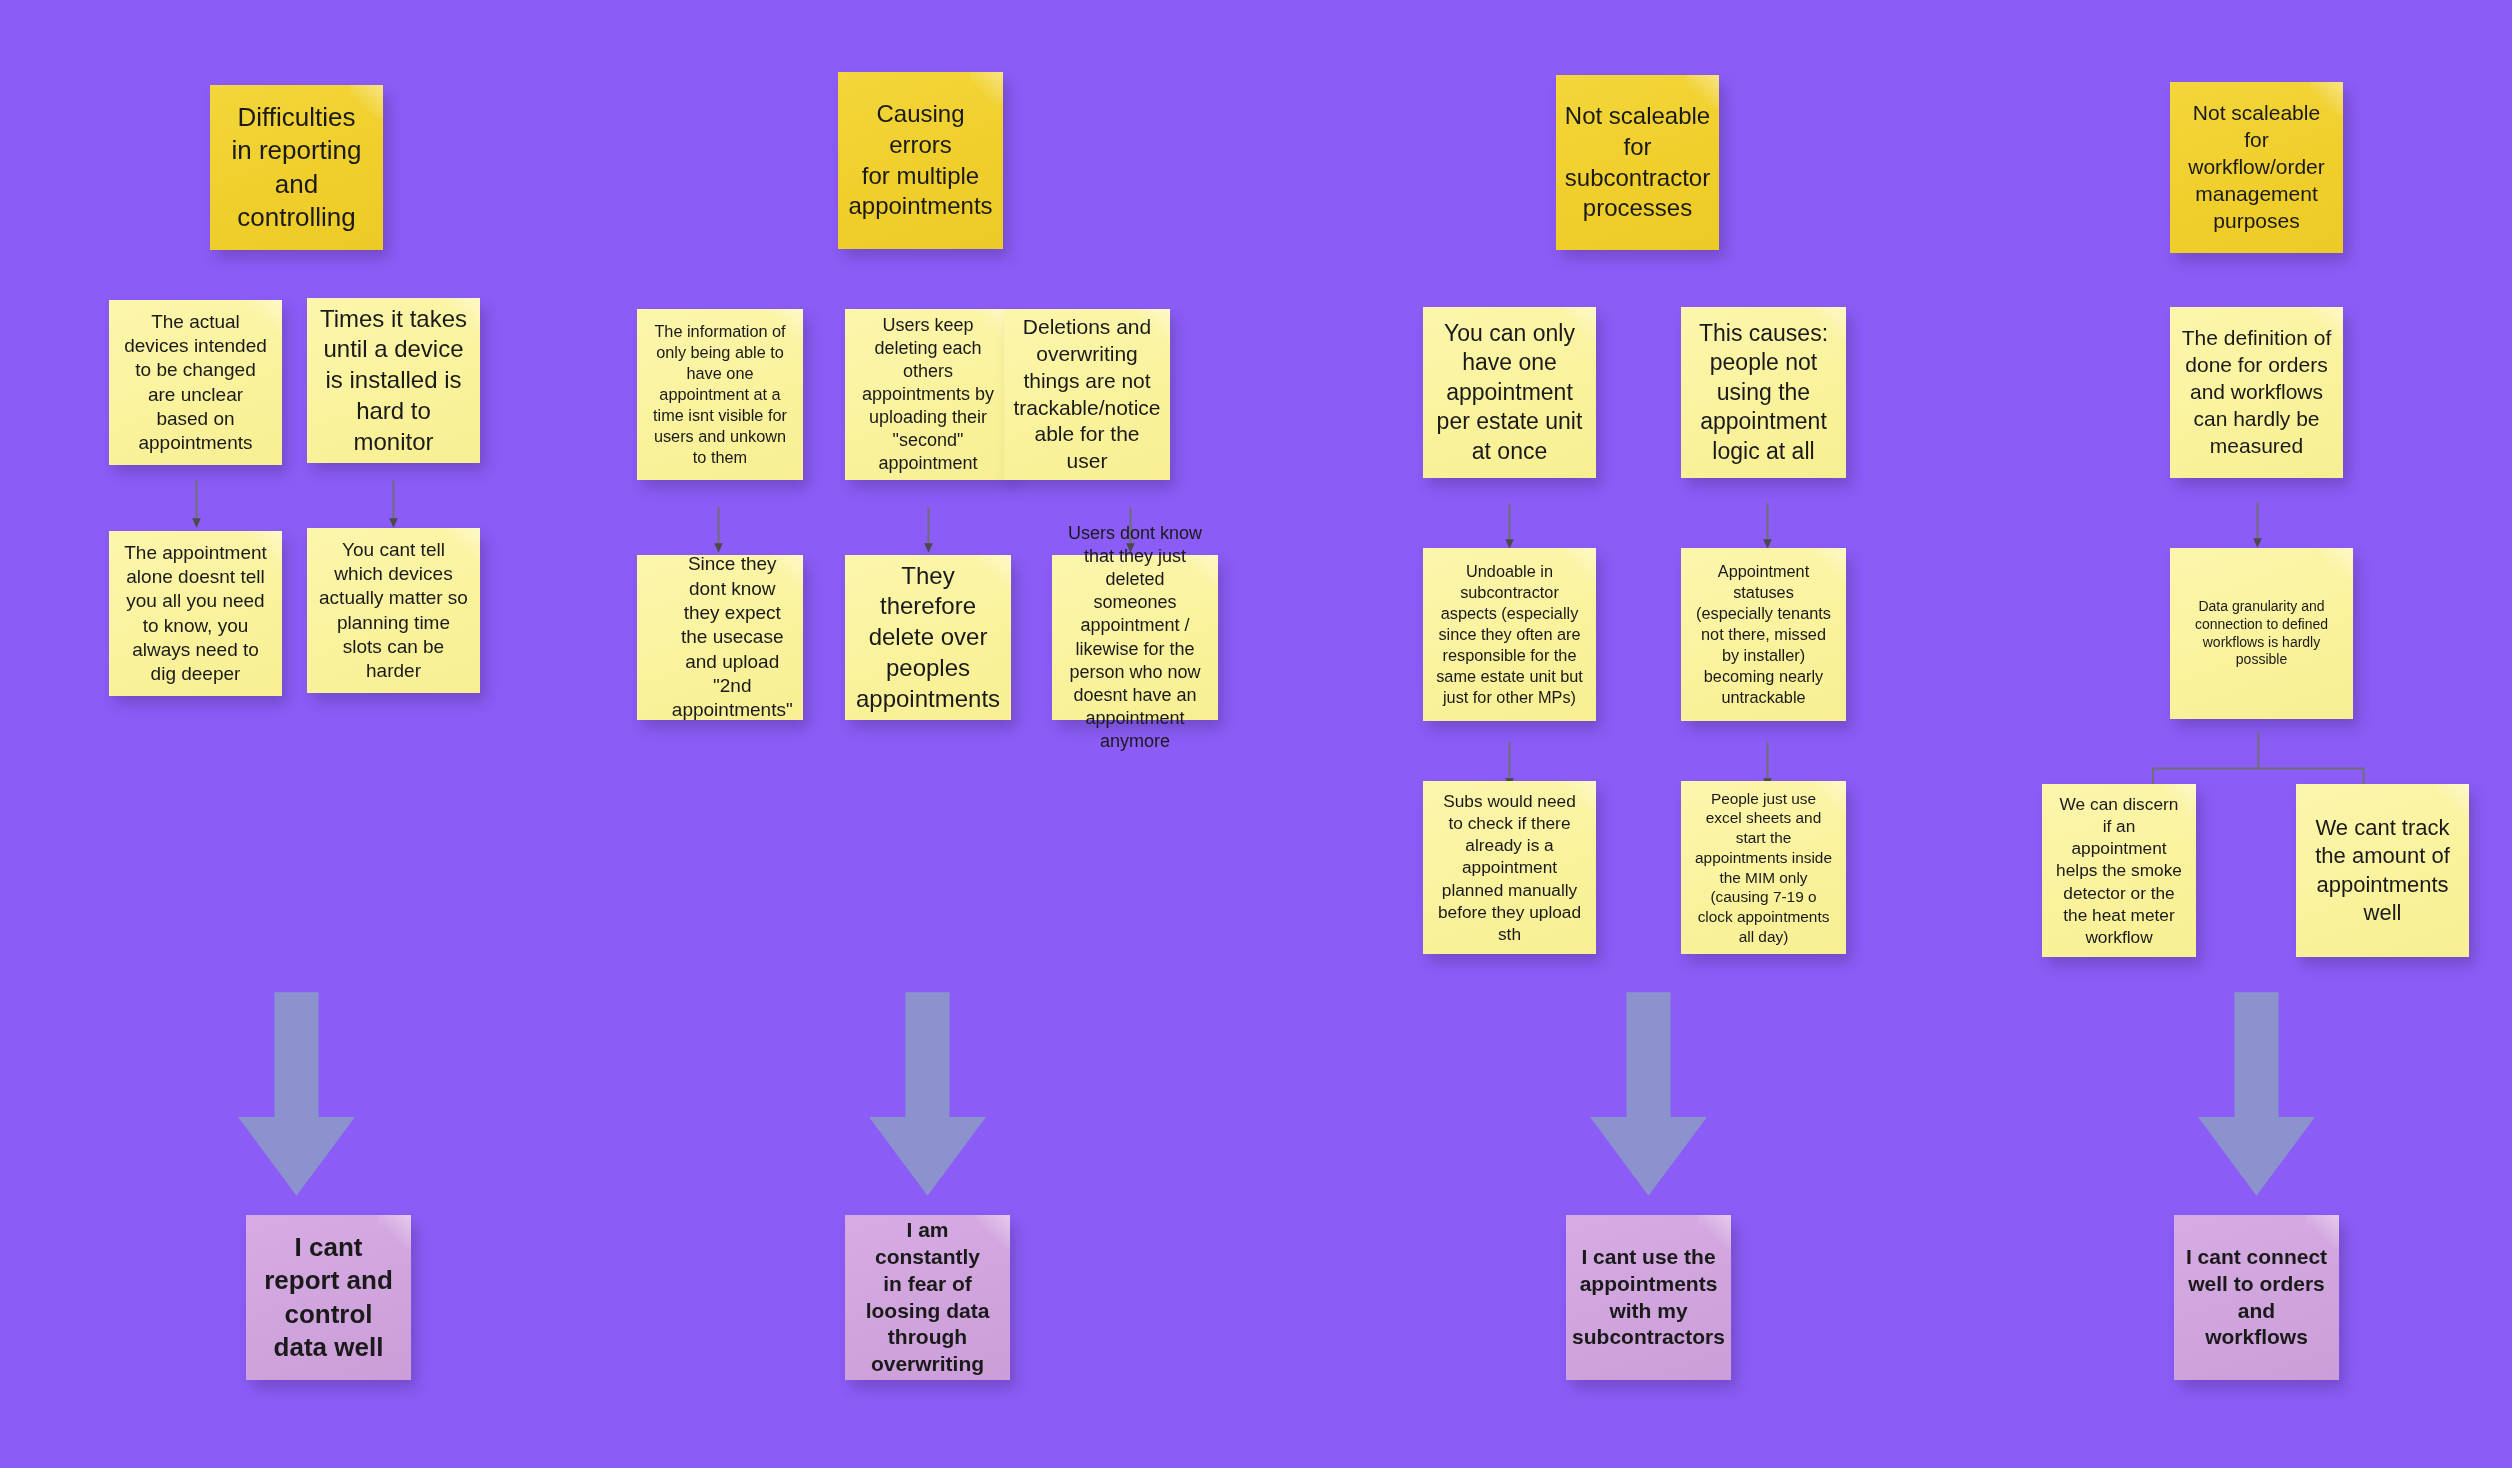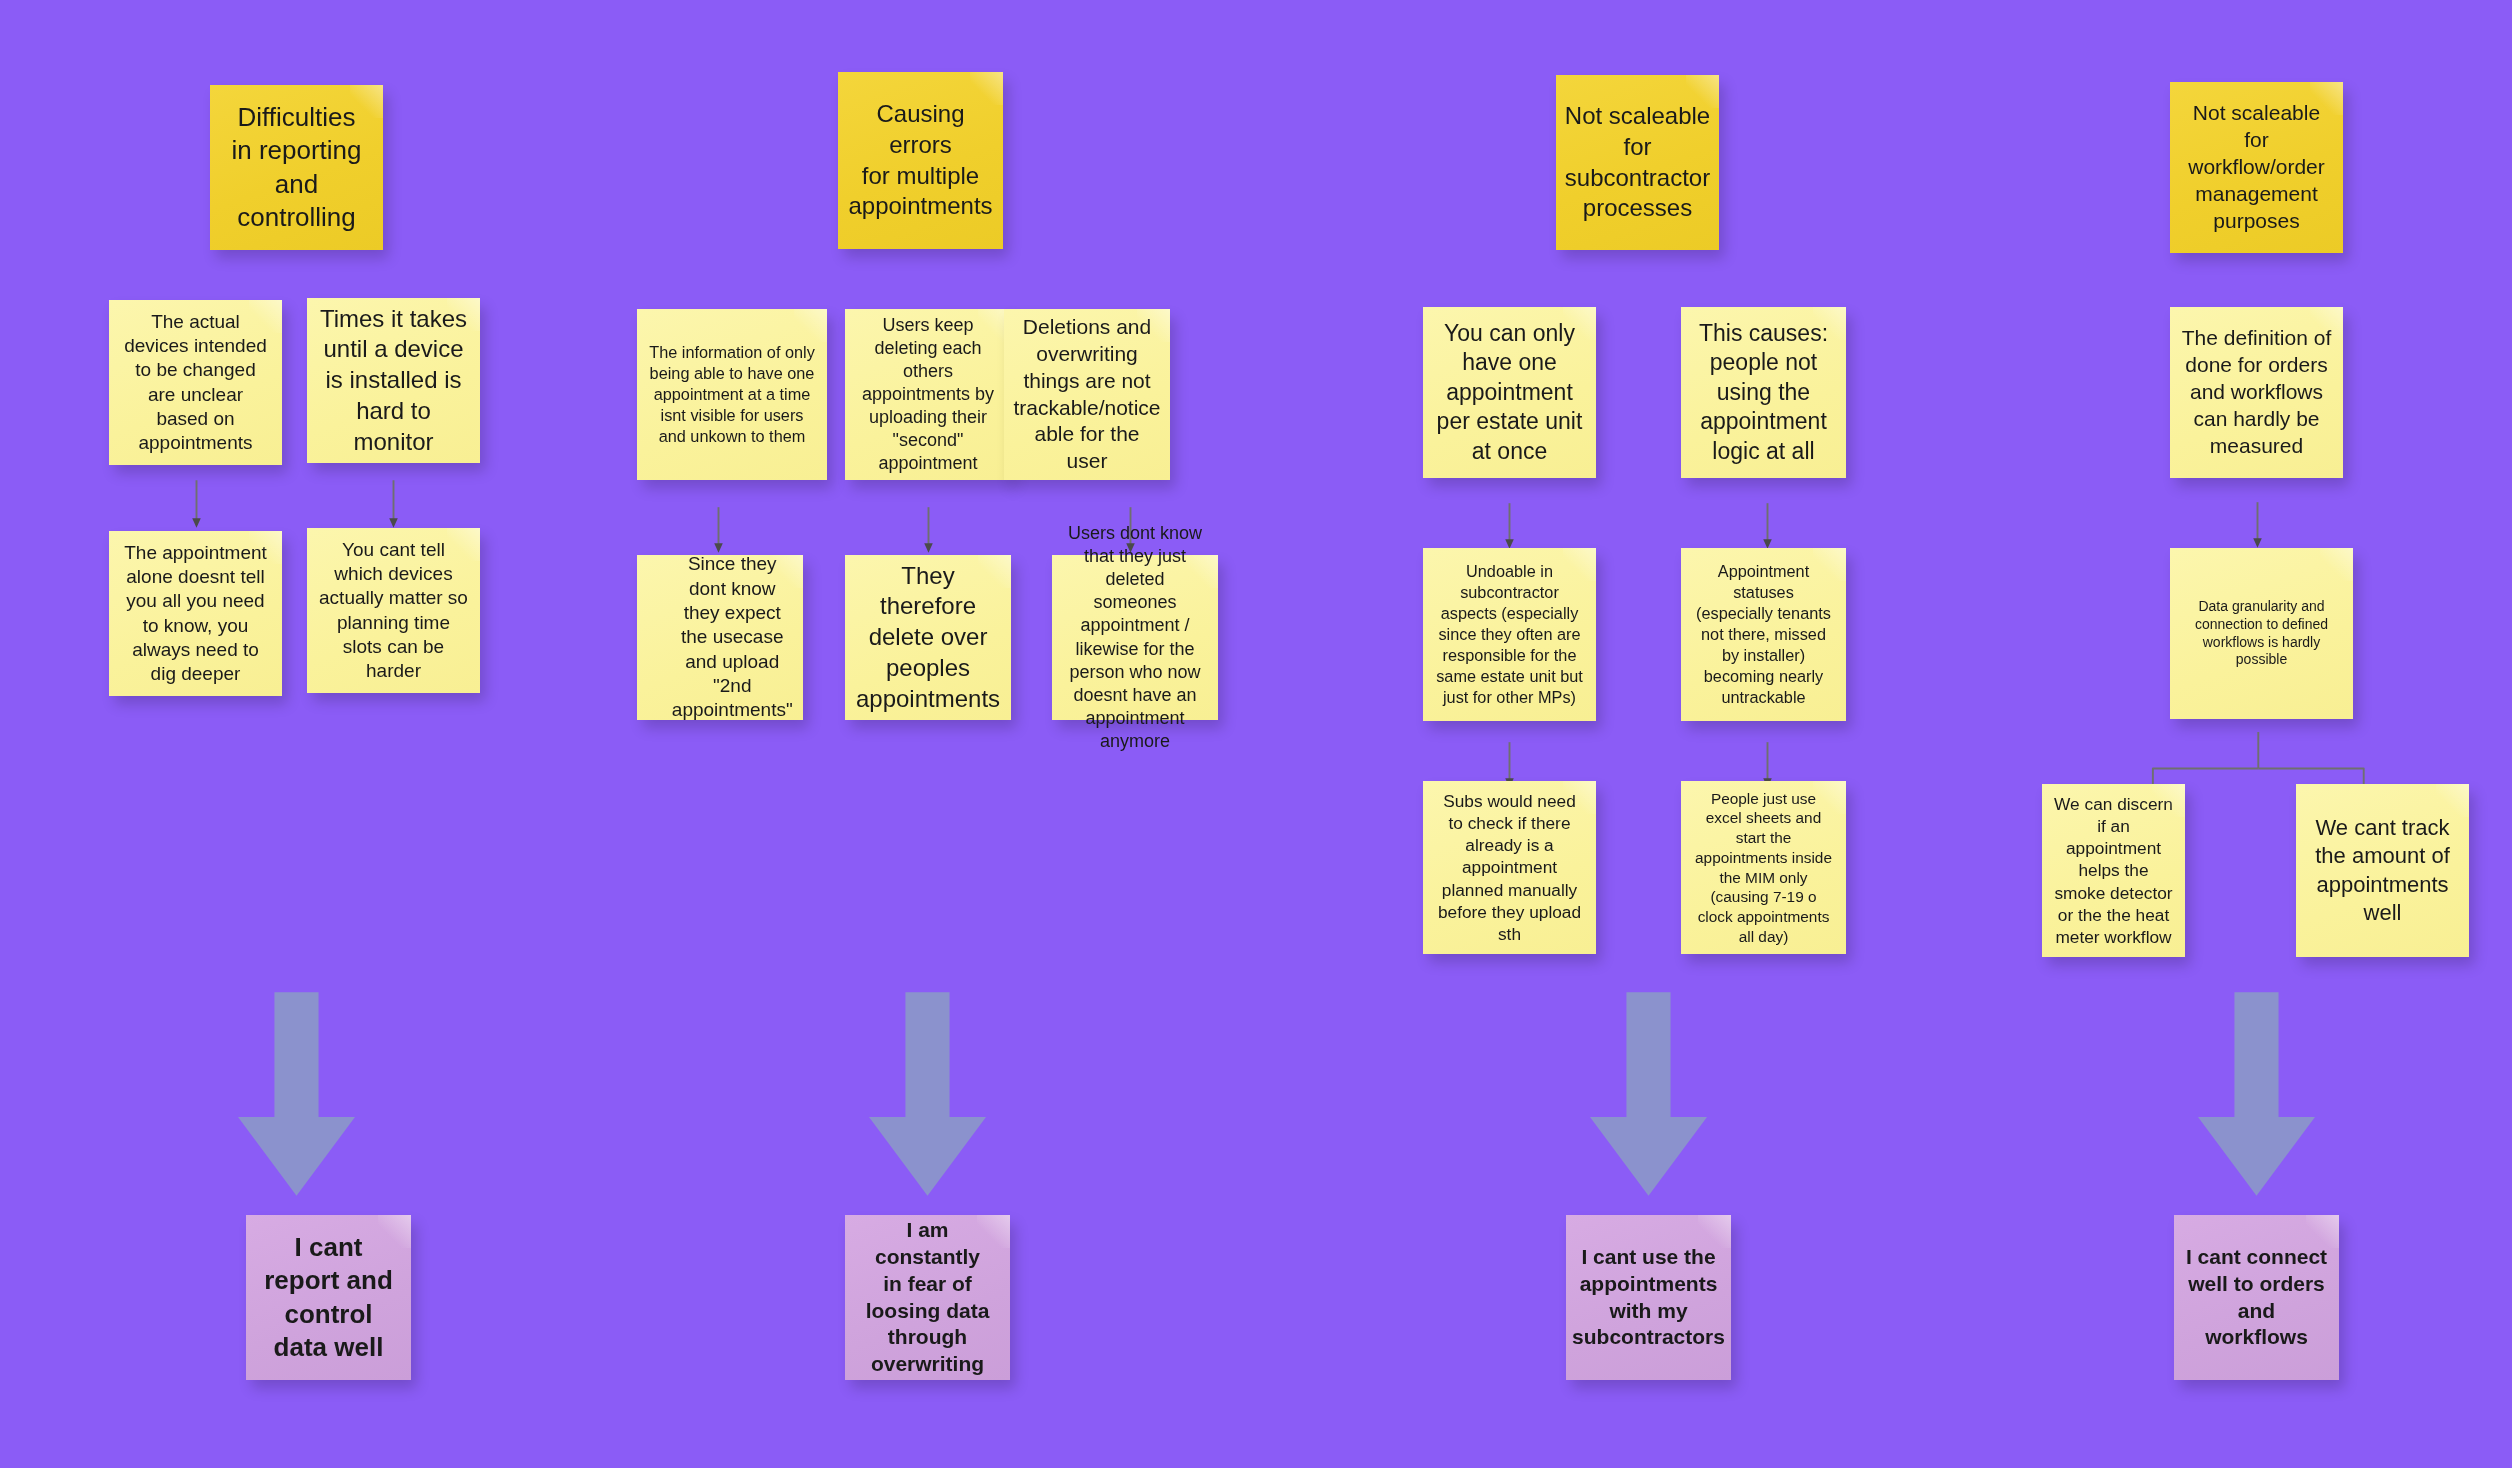--- a/index.html
+++ b/index.html
@@ -107,21 +107,21 @@
 
   <div class="note note-concl" style="left:210px; top:1215px; width:165px; height:165px; font-size:26px;margin-left:36px;">I cant
 report and
 control
 data well</div>
 
   <div class="note note-head" style="left:838px; top:72px; width:165px; height:177px; font-size:24px;">Causing errors
 for multiple
 appointments</div>
 
-  <div class="note note-sub" style="left:637px; top:309px; width:190px; height:171px; font-size:16.3px;">The information of only being able to have one appointment at a time isnt visible for users and unkown to them</div>
+  <div class="note note-sub" style="left:637px; top:309px; width:166px; height:171px; font-size:16.3px;">The information of only being able to have one appointment at a time isnt visible for users and unkown to them</div>
 
   <div class="note note-sub" style="left:845px; top:309px; width:166px; height:171px; font-size:18px;">Users keep deleting each others appointments by uploading their "second" appointment</div>
 
   <div class="note note-sub" style="left:1004px; top:309px; width:166px; height:171px; font-size:21px;">Deletions and overwriting things are not trackable/notice able for the user</div>
 
   <div class="conn" style="left:709px; top:507px; width:19px; height:46px;">
     <svg width="19" height="46" viewBox="0 0 20 48">
       <path d="M10 0 L10 40" stroke="#6f6f6f" stroke-width="2" fill="none"></path>
       <path d="M10 48 L5.5 38 L14.5 38 Z" fill="#4a4a4a"></path>
     </svg>
@@ -231,21 +231,21 @@
   <div class="conn" style="left:2114px; top:732px; width:279px; height:69px;">
     <svg width="279" height="69" viewBox="0 0 290 72">
       <path d="M150 0 L150 38" stroke="#6f6f6f" stroke-width="2" fill="none"></path>
       <path d="M150 38 L40 38 L40 60" stroke="#6f6f6f" stroke-width="2" fill="none" stroke-linejoin="round"></path>
       <path d="M150 38 L260 38 L260 60" stroke="#6f6f6f" stroke-width="2" fill="none" stroke-linejoin="round"></path>
       <path d="M40 72 L35.5 61 L44.5 61 Z" fill="#4a4a4a"></path>
       <path d="M260 72 L255.5 61 L264.5 61 Z" fill="#4a4a4a"></path>
     </svg>
   </div>
 
-  <div class="note note-sub" style="left:2042px; top:784px; width:143px; height:173px; font-size:17.3px;">We can discern if an appointment helps the smoke detector or the the heat meter workflow</div>
+  <div class="note note-sub" style="left:2042px; top:784px; width:154px; height:173px; font-size:17.3px;">We can discern if an appointment helps the smoke detector or the the heat meter workflow</div>
 
   <div class="note note-sub" style="left:2296px; top:784px; width:173px; height:173px; font-size:22px;">We cant track the amount of appointments well</div>
 
   <div class="bigarrow" style="left:2198px; top:992px; width:117px; height:204px;">
     <svg width="117" height="204" viewBox="0 0 122 212">
       <polygon points="38,0 84,0 84,130 122,130 61,212 0,130 38,130" fill="#8b92cd"></polygon>
     </svg>
   </div>
 
   <div class="note note-concl" style="left:2174px; top:1215px; width:165px; height:165px; font-size:21px;">I cant connect

